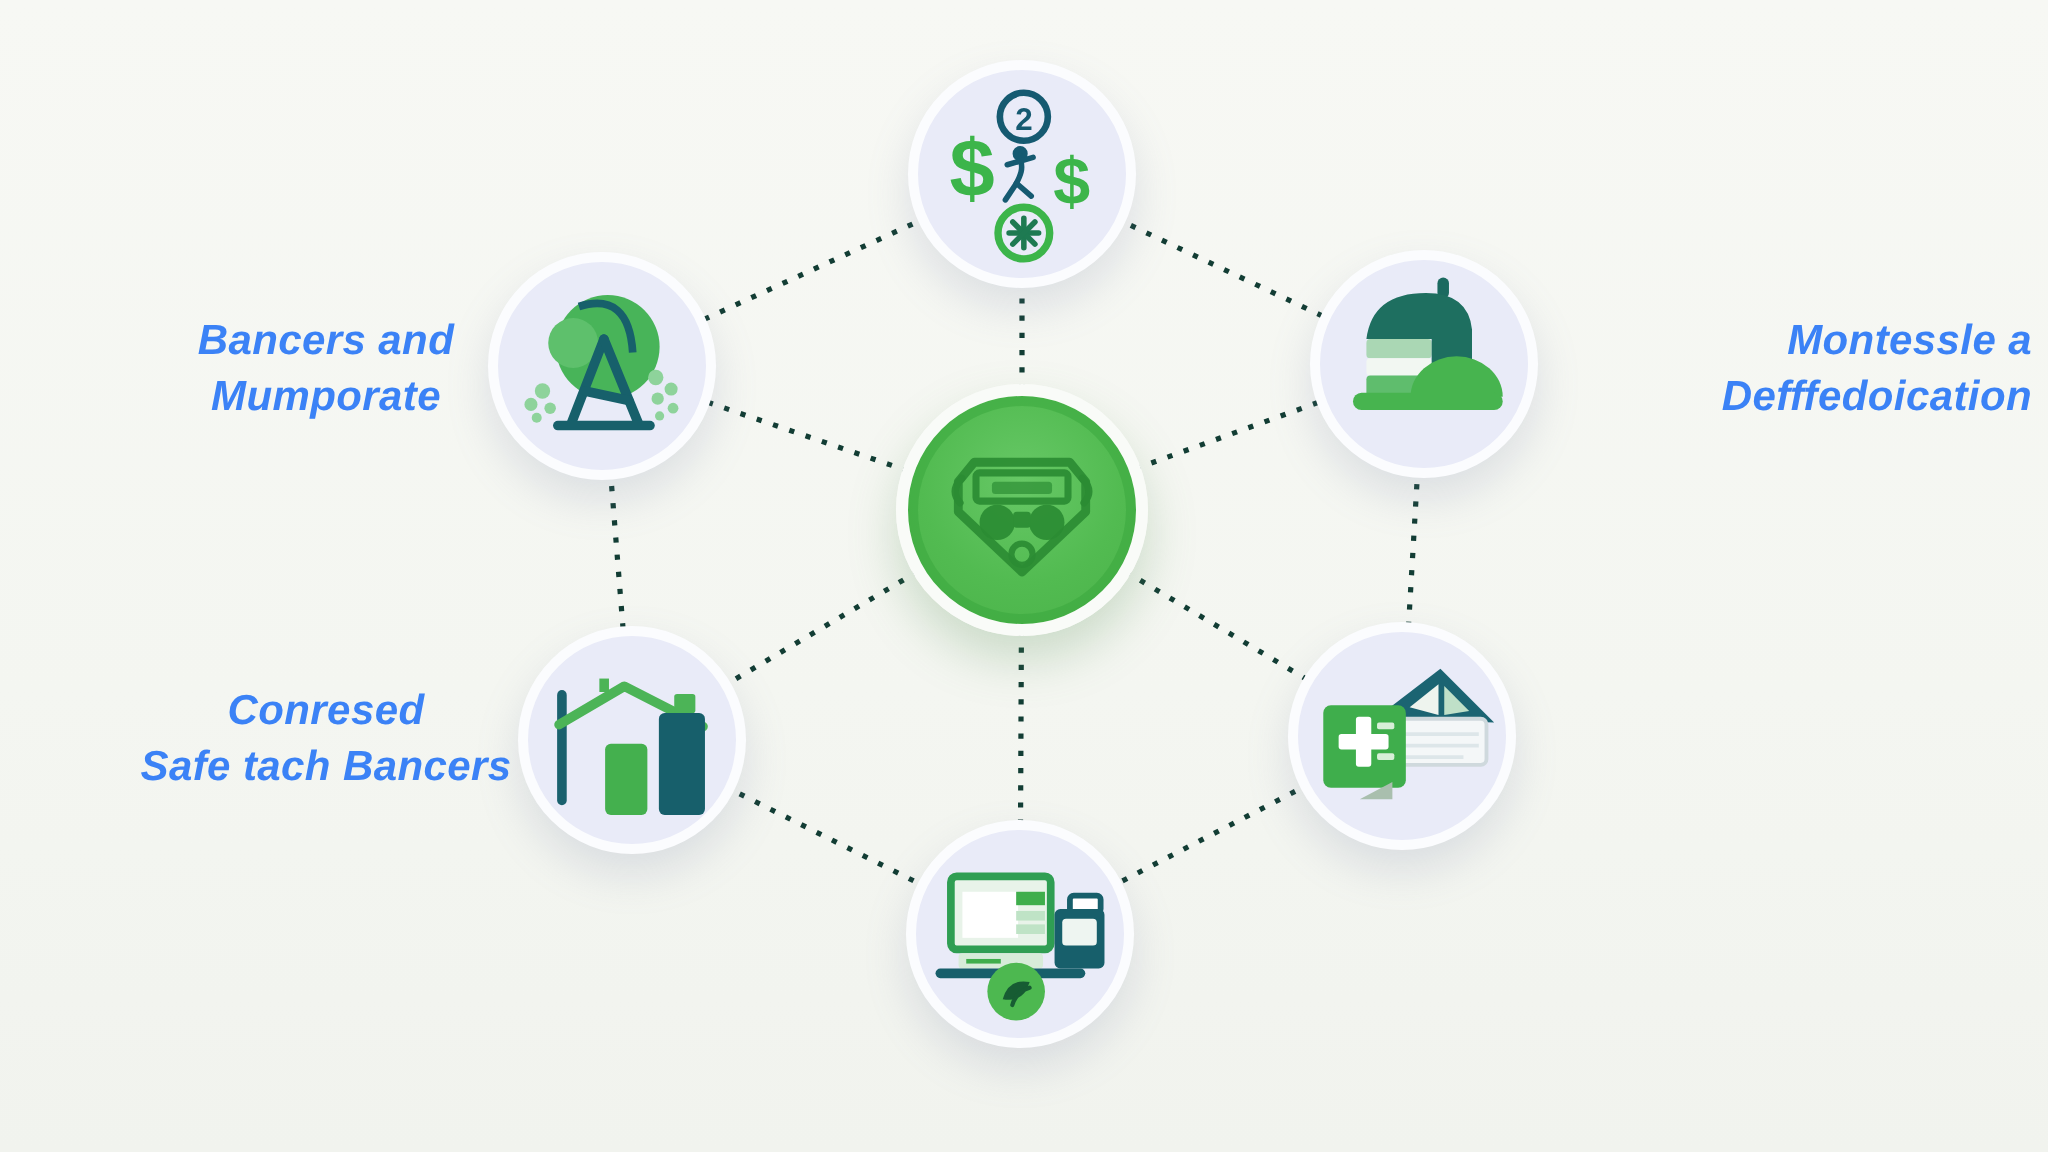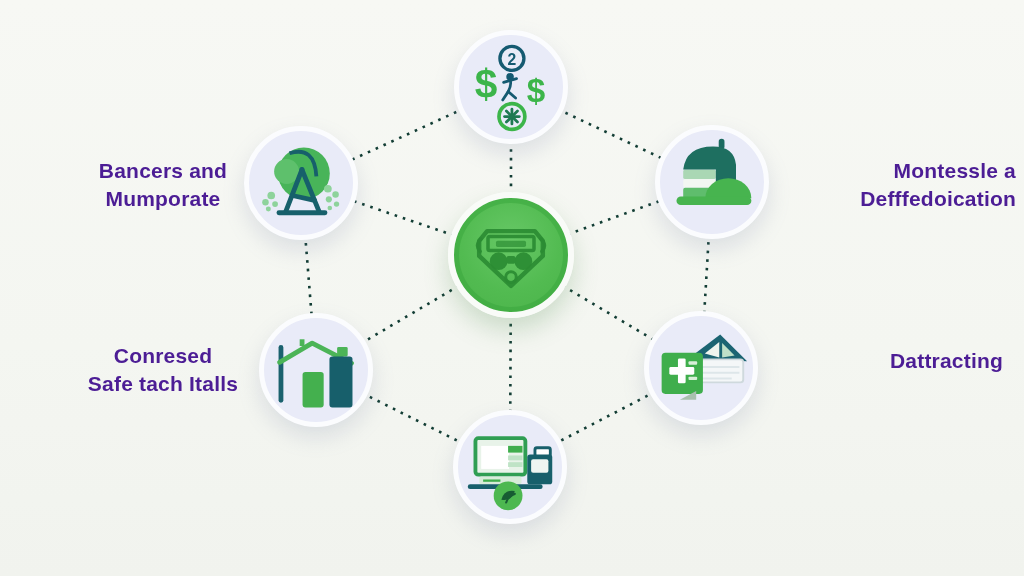--- a/index.html
+++ b/index.html
@@ -23,22 +23,23 @@
     position:absolute;z-index:3;box-sizing:content-box;
     width:114px;height:114px;border-radius:50%;
     border:6px solid #f9fbf8;
     background:radial-gradient(circle at 50% 38%,#67c866 0%,#52bb51 55%,#4ab249 100%);
     box-shadow:0 12px 24px rgba(96,150,96,.28), inset 0 0 0 5px rgba(58,168,62,.55);
     display:flex;align-items:center;justify-content:center;
   }
   .hub svg{width:92px;height:92px;}
   .label{
     position:absolute;z-index:2;
-    color:#4c1d95;font-weight:700;font-size:21px;line-height:28px;
+    color:#3b82f6;font-weight:700;font-size:21px;line-height:28px;
     letter-spacing:.2px;
+    font-style:italic;
   }
   .label.align-center{text-align:center;}
   .label.align-left{text-align:right;}
   .label span{display:block;}
 </style>
 </head>
 <body>
 
 <div class="stage">
 
@@ -189,20 +190,19 @@
     <span>Mumporate</span>
   </div>
 
   <div class="label align-left" style="left:781px;top:157px;width:235px;">
     <span>Montessle a</span>
     <span>Defffedoication</span>
   </div>
 
   <div class="label align-center" style="left:30px;top:342px;width:266px;">
     <span>Conresed</span>
-    <span>Safe tach Italls</span>
+    <span>Safe tach Bancers</span>
   </div>
 
   <div class="label align-left" style="left:768px;top:347px;width:235px;">
-    <span>Dattracting</span>
   </div>
 
 </div>
 
 </body></html>

